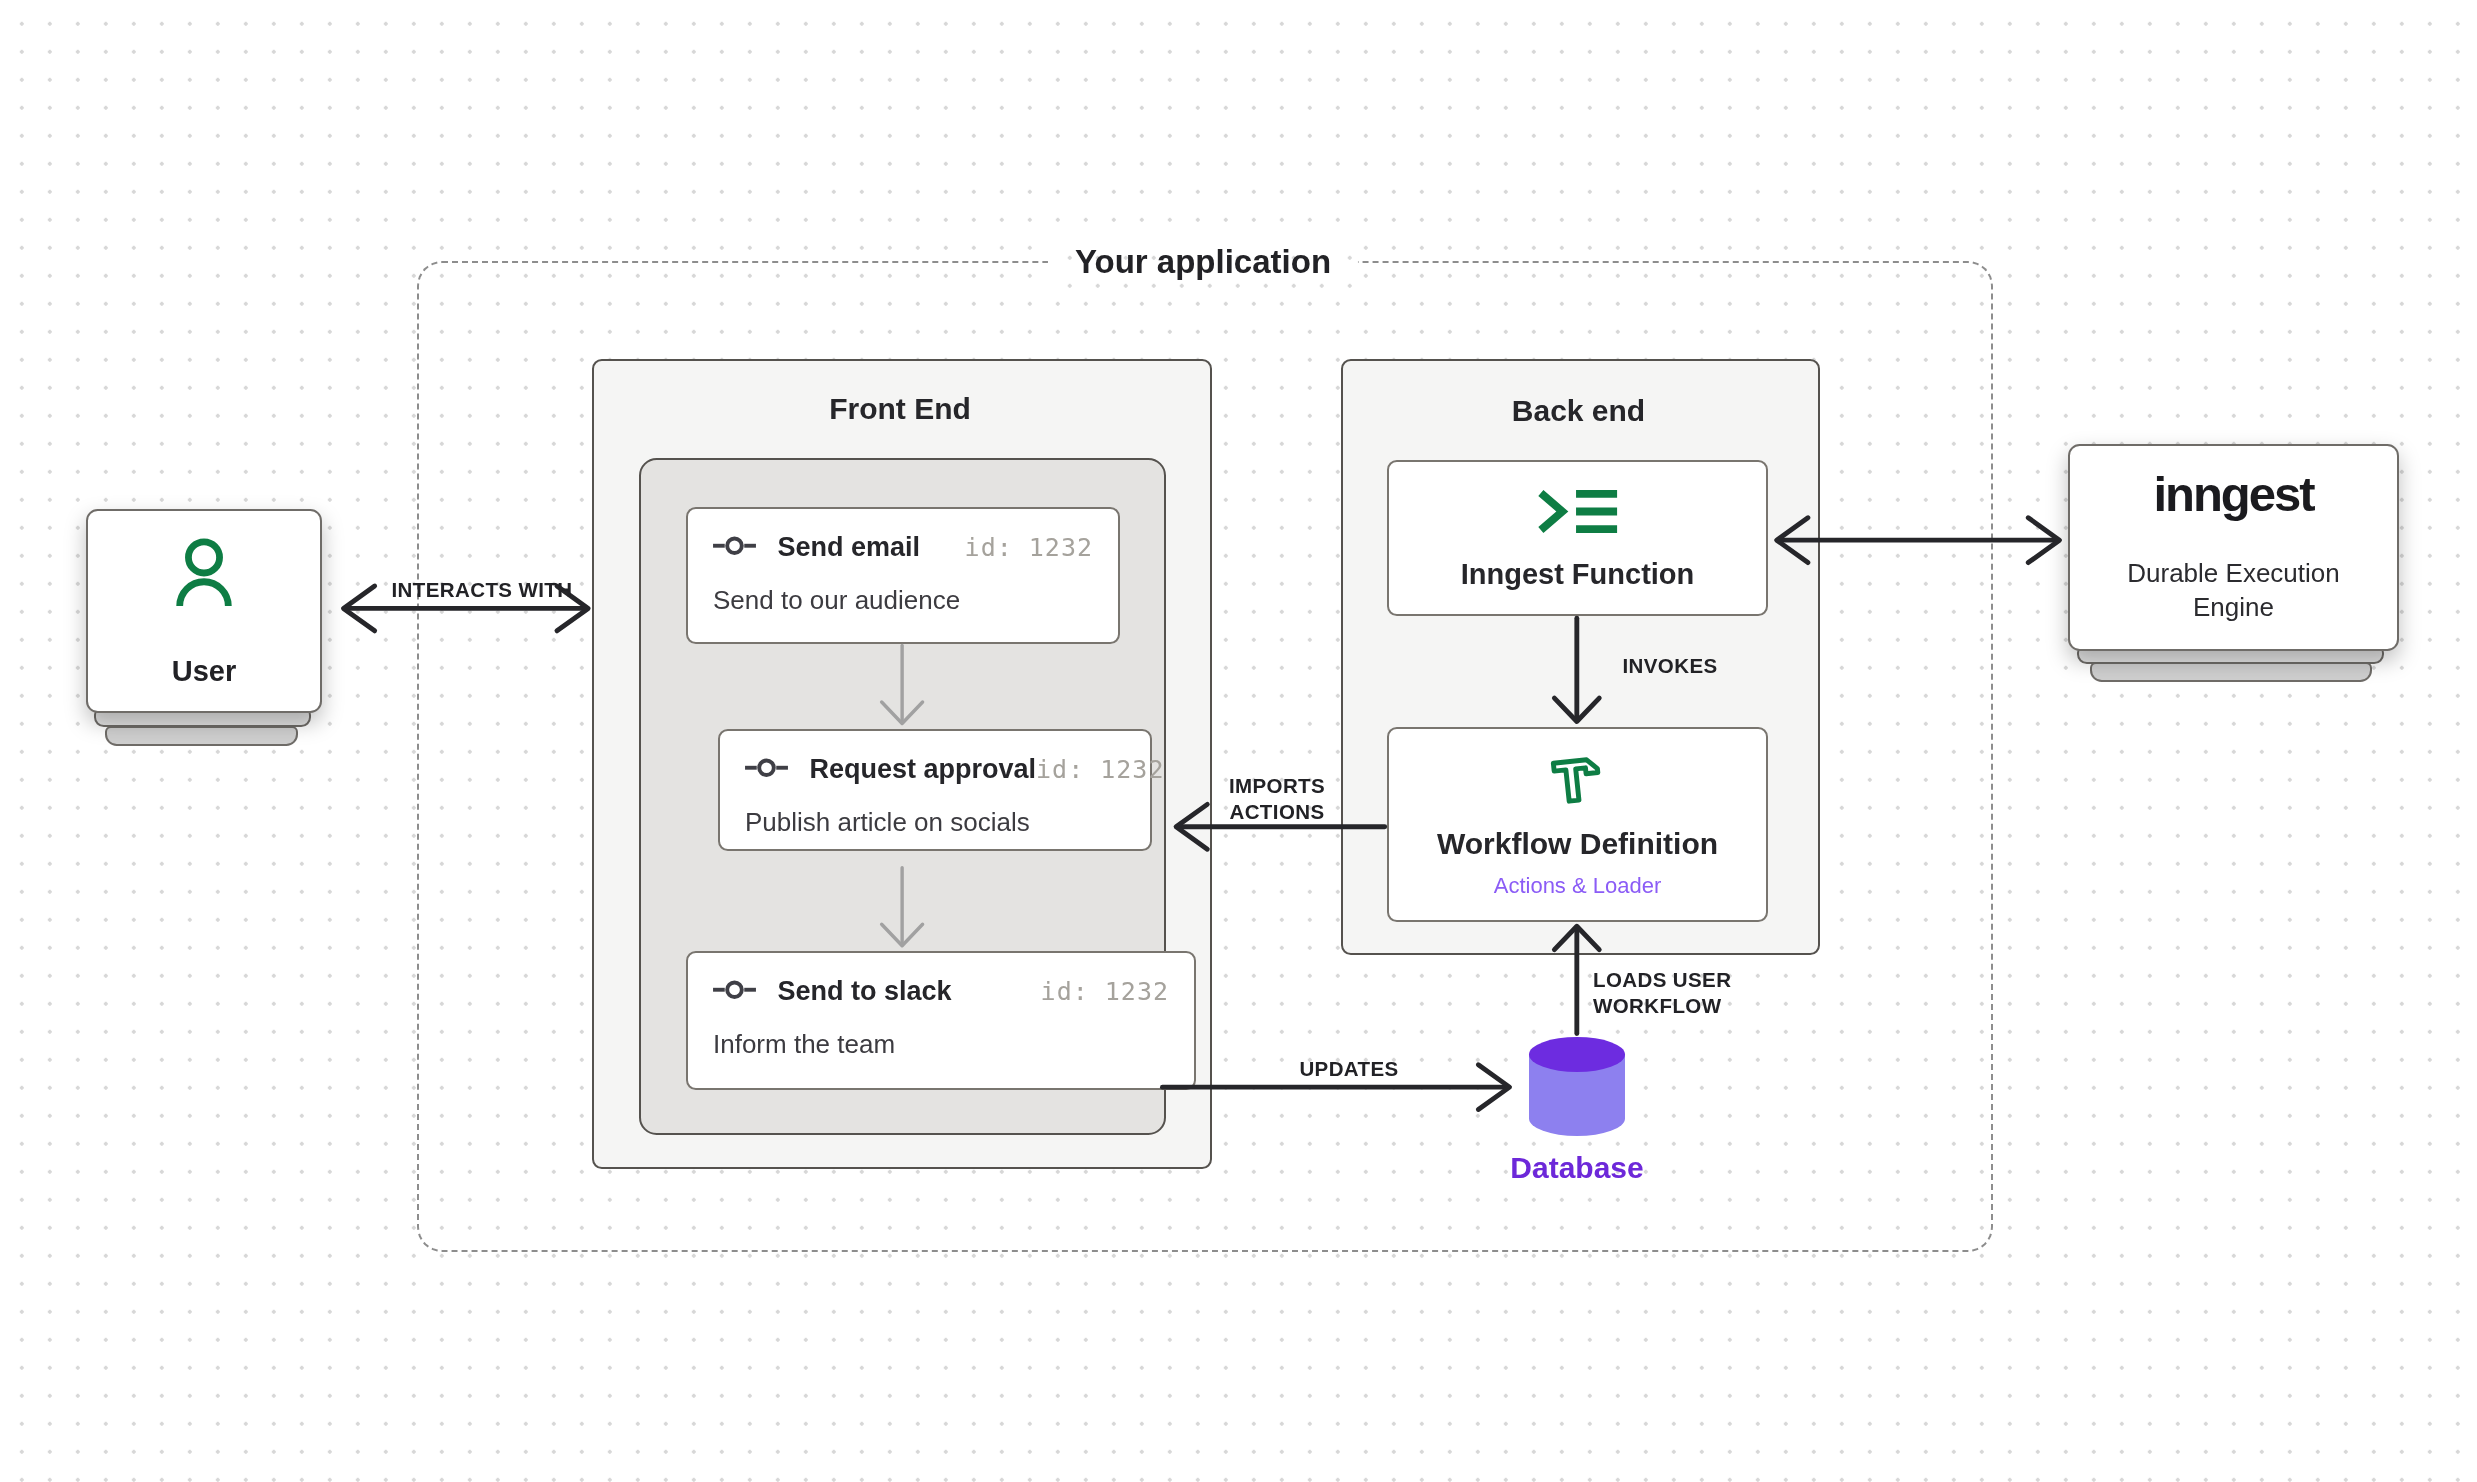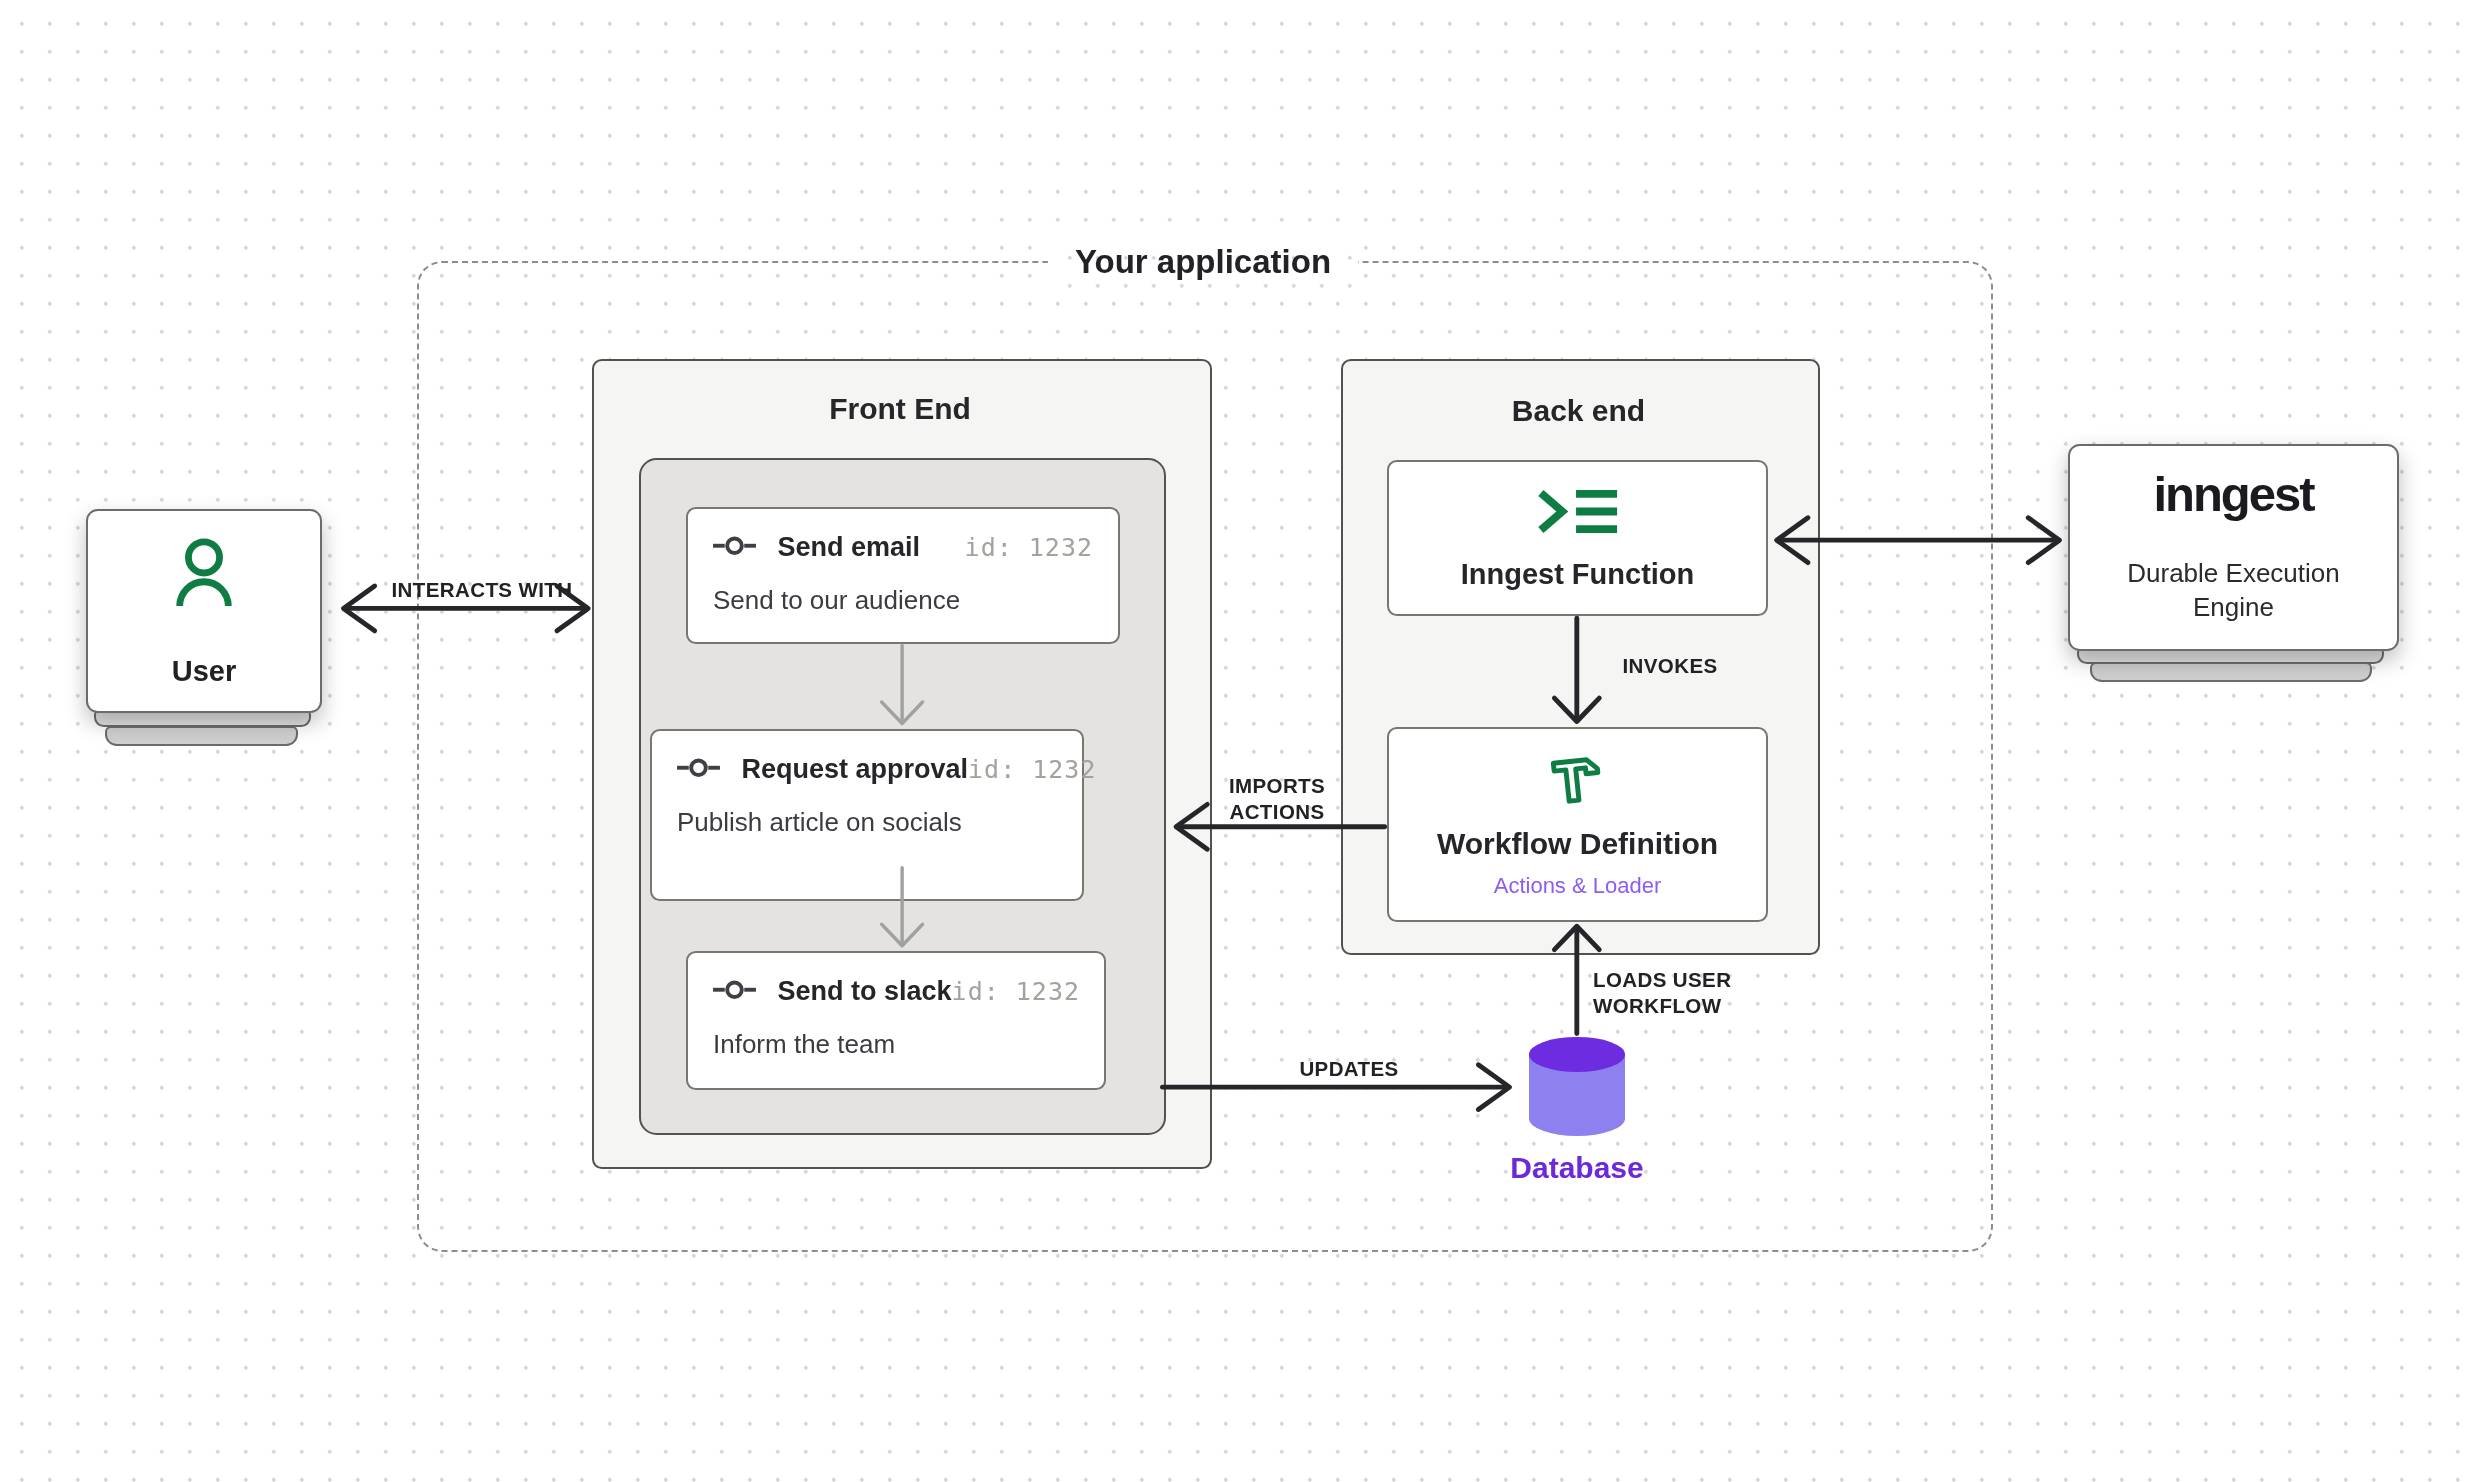--- a/index.html
+++ b/index.html
@@ -109,36 +109,36 @@
           <circle cx="22" cy="10" r="7.5" stroke="#3f3f46" stroke-width="4"></circle>
           <line x1="32" y1="10" x2="44" y2="10" stroke="#3f3f46" stroke-width="4"></line>
         </svg>
       </span>
       <span class="step-title">Send email</span>
       <span class="step-id">id: 1232</span>
     </div>
     <div class="step-desc">Send to our audience</div>
   </div>
 
-  <div class="abs step-card" style="left:650px;top:729px;width:434px;height:172px;">
+  <div class="abs step-card" style="left:718px;top:729px;width:434px;height:122px;">
     <div class="step-row">
       <span>
         <svg width="43" height="19.5" viewBox="0 0 44 20" fill="none">
           <line x1="0" y1="10" x2="12" y2="10" stroke="#3f3f46" stroke-width="4"></line>
           <circle cx="22" cy="10" r="7.5" stroke="#3f3f46" stroke-width="4"></circle>
           <line x1="32" y1="10" x2="44" y2="10" stroke="#3f3f46" stroke-width="4"></line>
         </svg>
       </span>
       <span class="step-title">Request approval</span>
       <span class="step-id">id: 1232</span>
     </div>
     <div class="step-desc">Publish article on socials</div>
   </div>
 
-  <div class="abs step-card" style="left:686px;top:951px;width:420px;height:139px;">
+  <div class="abs step-card" style="left:686px;top:951px;width:510px;height:139px;">
     <div class="step-row">
       <span>
         <svg width="43" height="19.5" viewBox="0 0 44 20" fill="none">
           <line x1="0" y1="10" x2="12" y2="10" stroke="#3f3f46" stroke-width="4"></line>
           <circle cx="22" cy="10" r="7.5" stroke="#3f3f46" stroke-width="4"></circle>
           <line x1="32" y1="10" x2="44" y2="10" stroke="#3f3f46" stroke-width="4"></line>
         </svg>
       </span>
       <span class="step-title">Send to slack</span>
       <span class="step-id">id: 1232</span>

